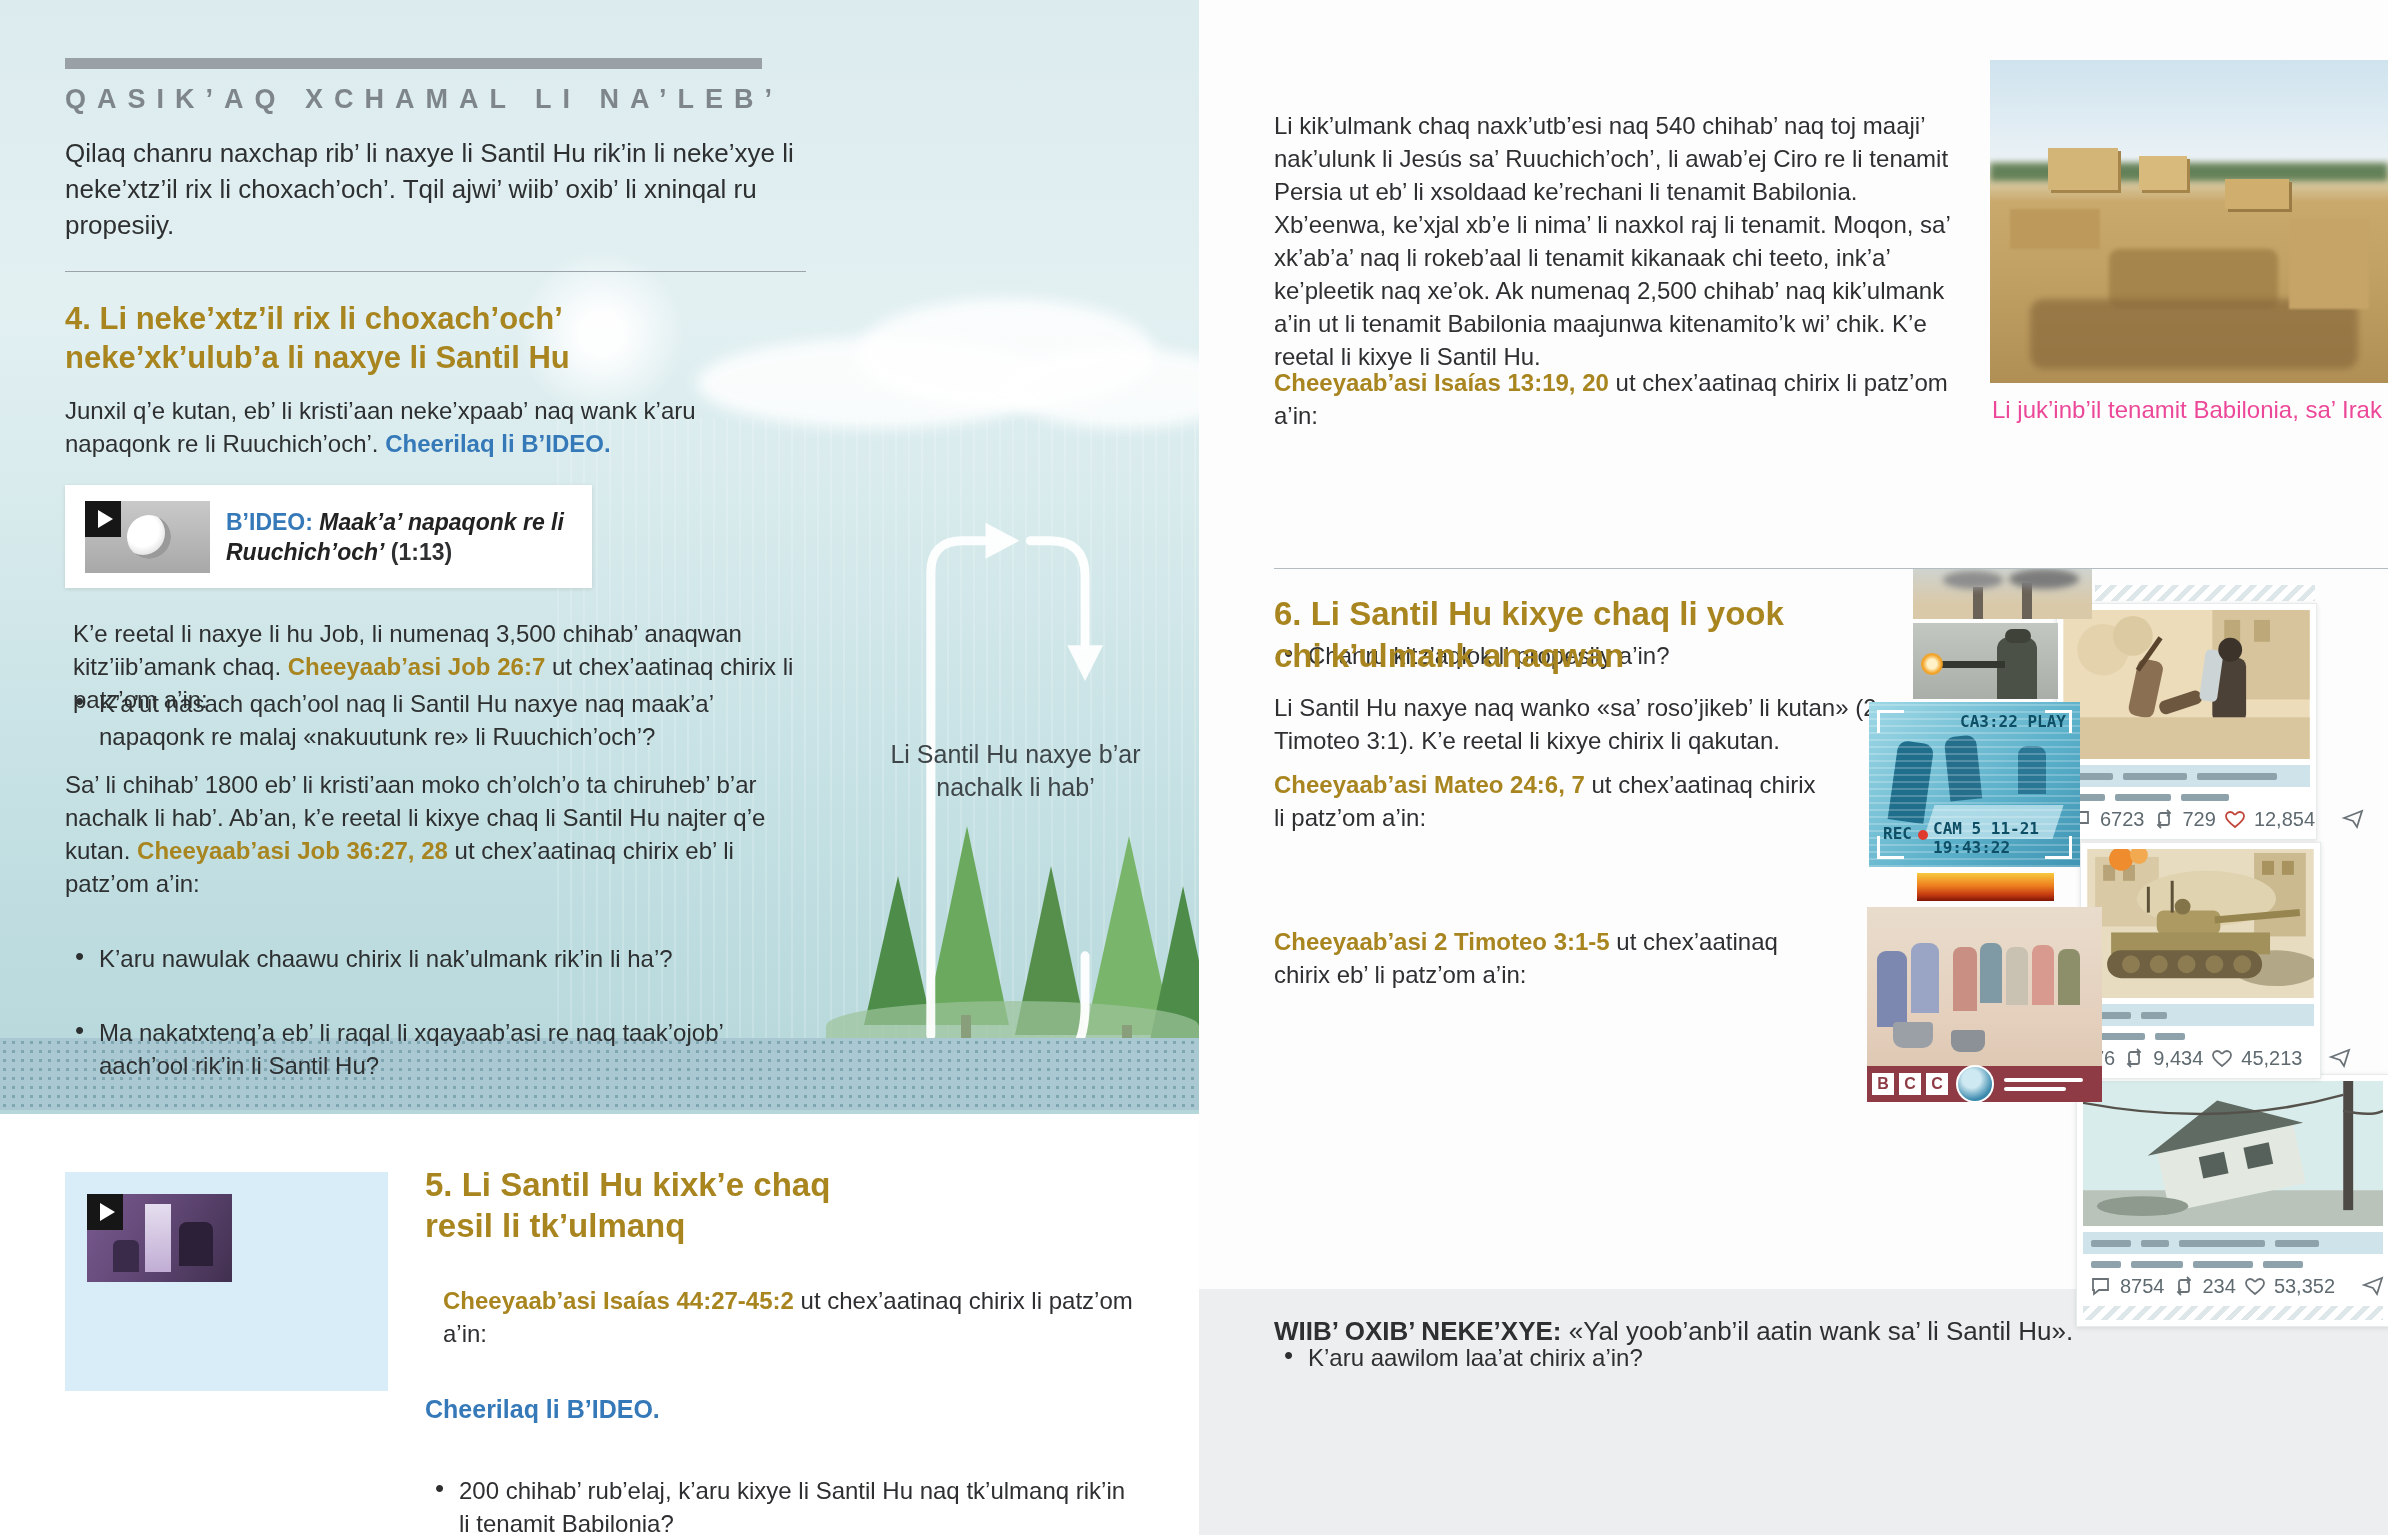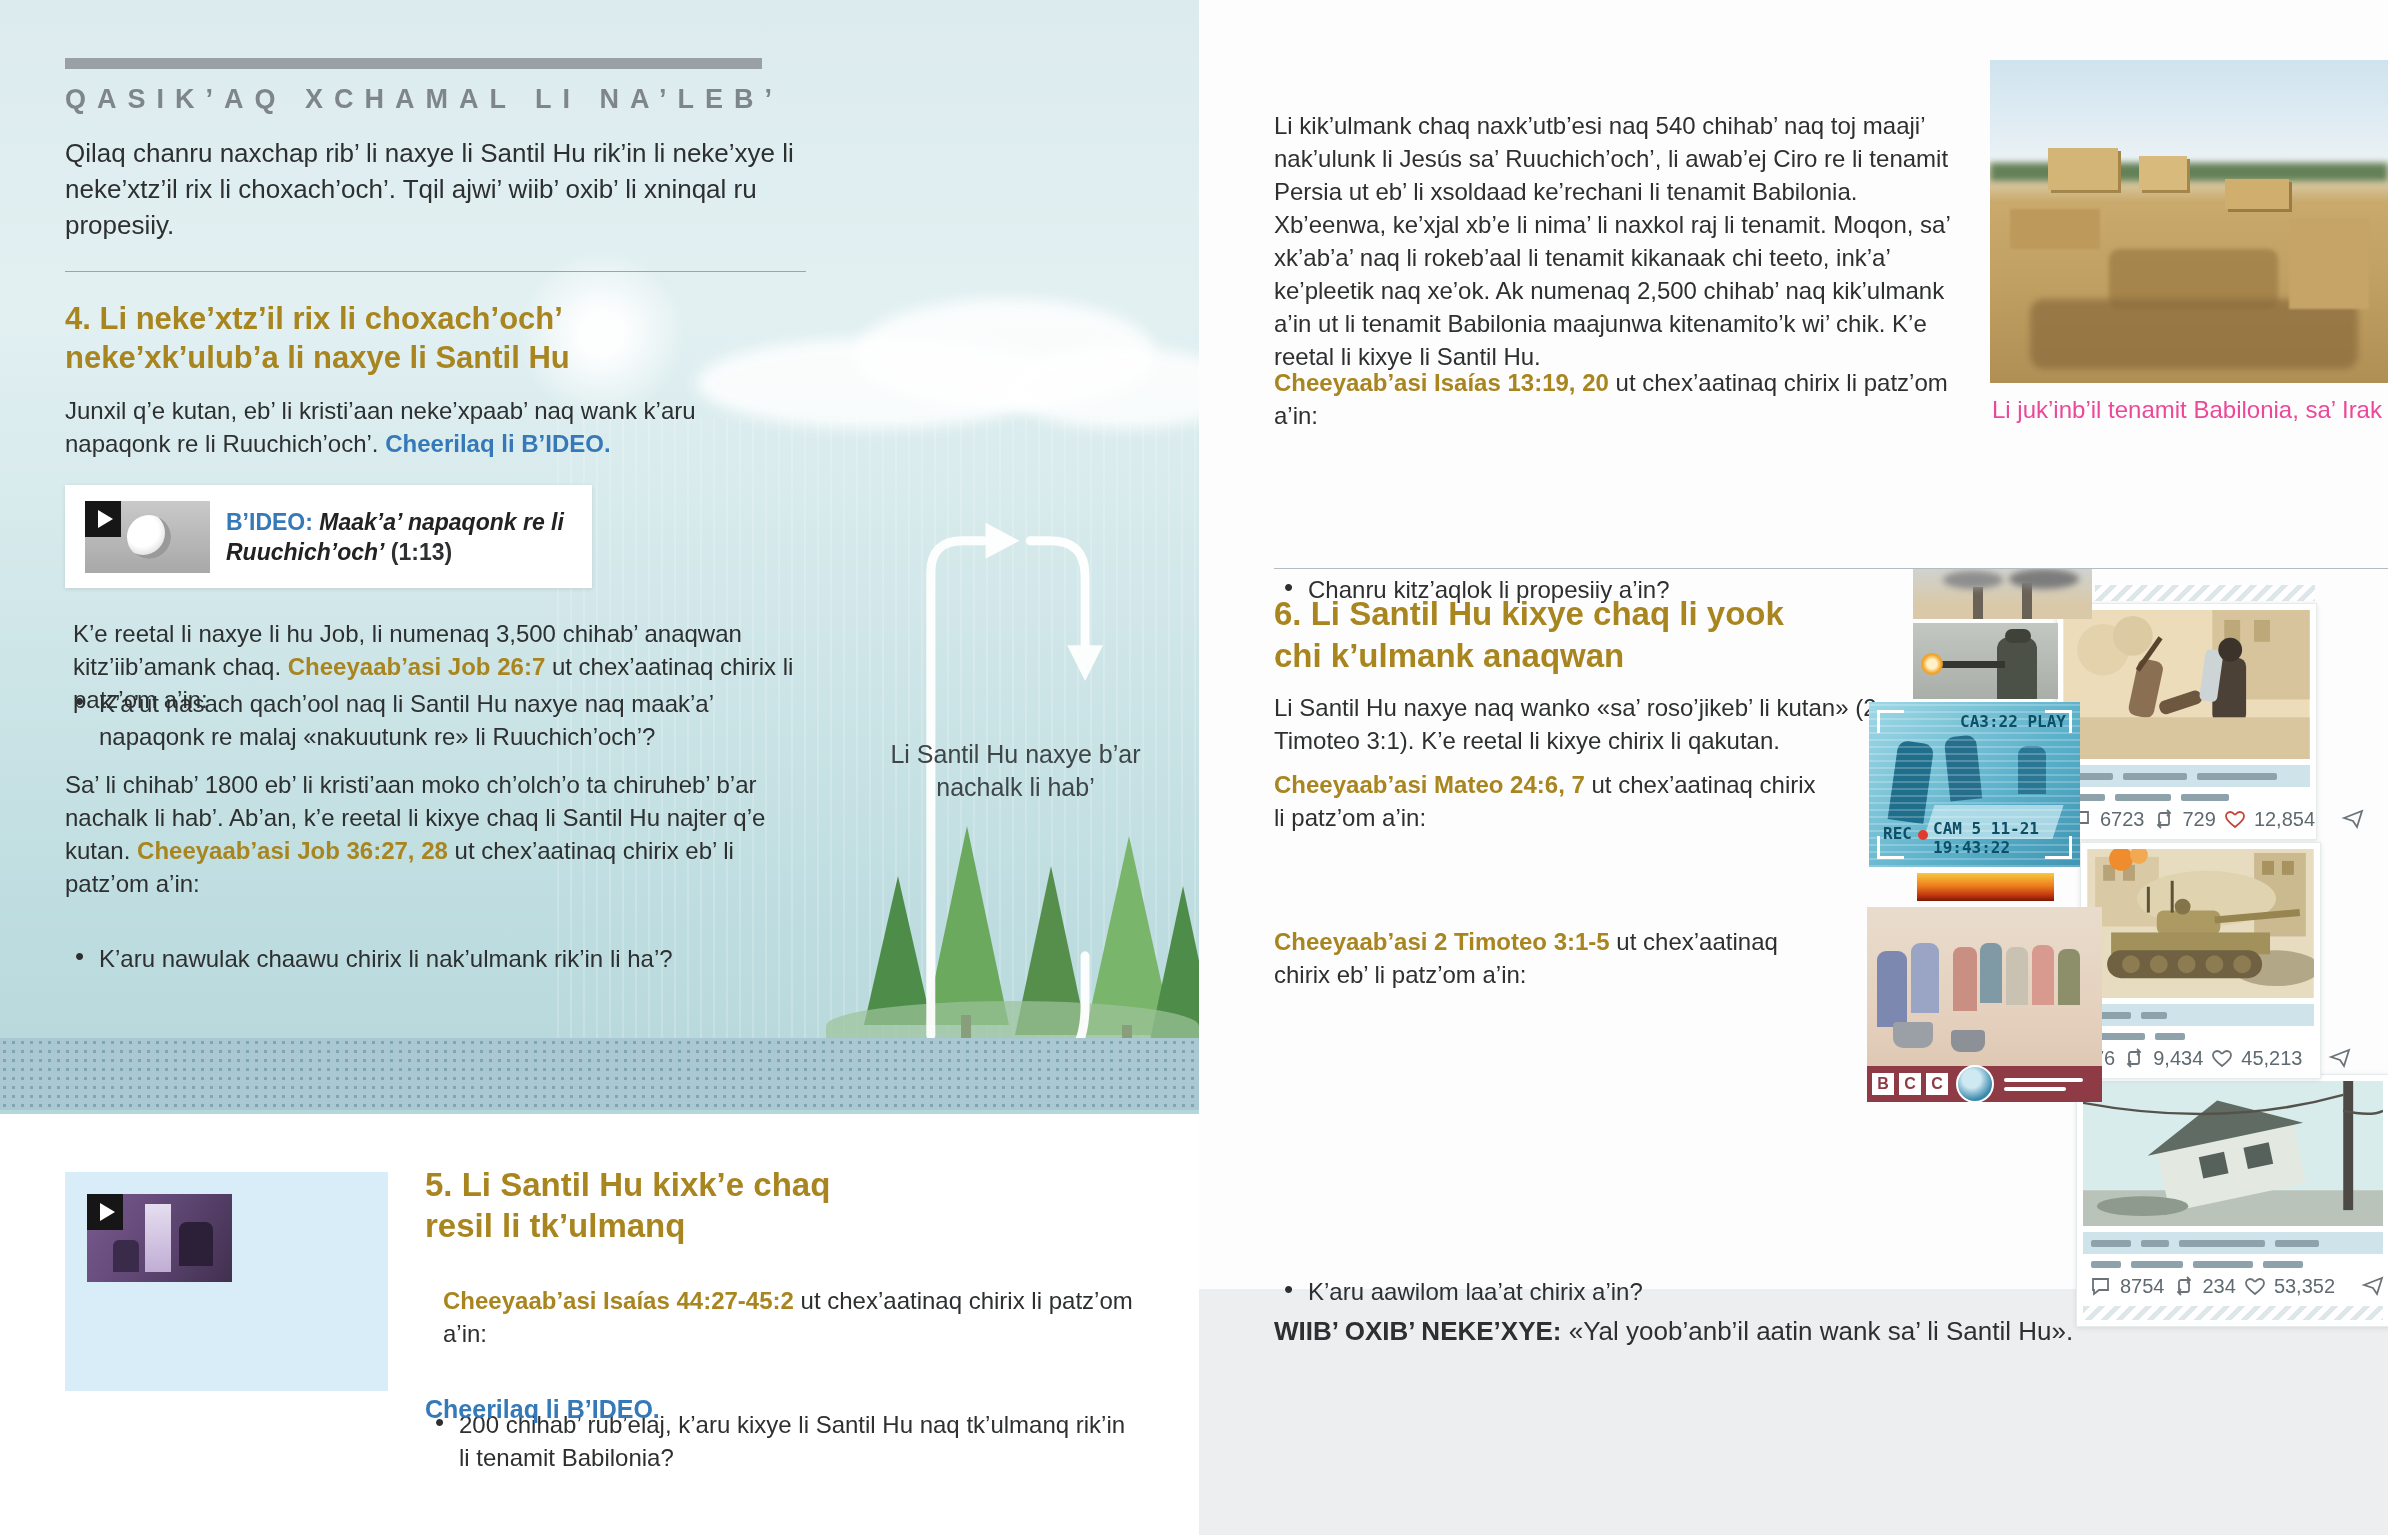--- a/index.html
+++ b/index.html
@@ -129,20 +129,21 @@
     </div>
   </div>
 
   <p class="abs body" style="left:65px;top:609px;width:756px;margin:8px"><span>K’e reetal li naxye li hu Job, li numenaq 3,500 chihab’ anaqwan kitz’iib’amank chaq. </span><span class="gold">Cheeyaab’asi Job 26:7</span><span> ut chex’aatinaq chirix li patz’om a’in:</span></p>
 
   <div class="abs body bullet" style="left:65px;top:687px;width:716px">K’a’ut nasach qach’ool naq li Santil Hu naxye naq maak’a’ napaqonk re malaj «nakuutunk re» li Ruuchich’och’?</div>
 
   <p class="abs body" style="left:65px;top:768px;width:741px;margin:0"><span>Sa’ li chihab’ 1800 eb’ li kristi’aan moko ch’olch’o ta chiruheb’ b’ar nachalk li hab’. Ab’an, k’e reetal li kixye chaq li Santil Hu najter q’e kutan. </span><span class="gold">Cheeyaab’asi Job 36:27, 28</span><span> ut chex’aatinaq chirix eb’ li patz’om a’in:</span></p>
 
   <div class="abs body bullet" style="left:65px;top:876px;width:716px">K’aru nawulak chaawu chirix li nak’ulmank rik’in li ha’?</div>
+  <div class="abs body bullet" style="left:65px;top:917px;width:697px">Ma nakatxtenq’a eb’ li raqal li xqayaab’asi re naq taak’ojob’ aach’ool rik’in li Santil Hu?</div>
 
   <div class="abs vbox2" style="left:65px;top:1172px;width:323px;height:219px">
     <div class="abs thumb" style="left:22px;top:22px;width:145px;height:88px;background:linear-gradient(120deg,#7a5a90 0%,#5c4470 55%,#41304f 100%)">
       <div class="abs" style="left:58px;top:10px;width:26px;height:68px;background:linear-gradient(180deg,#f3eefc,#cdb9e0);opacity:.9"></div>
       <div class="abs" style="left:92px;top:28px;width:34px;height:44px;background:#2c1f38;border-radius:8px 8px 0 0"></div>
       <div class="abs" style="left:26px;top:46px;width:26px;height:32px;background:#3a2b4a;border-radius:6px 6px 0 0"></div>
       <div class="play">
           <span class="play-tri"></span>
         </div>
     </div>

